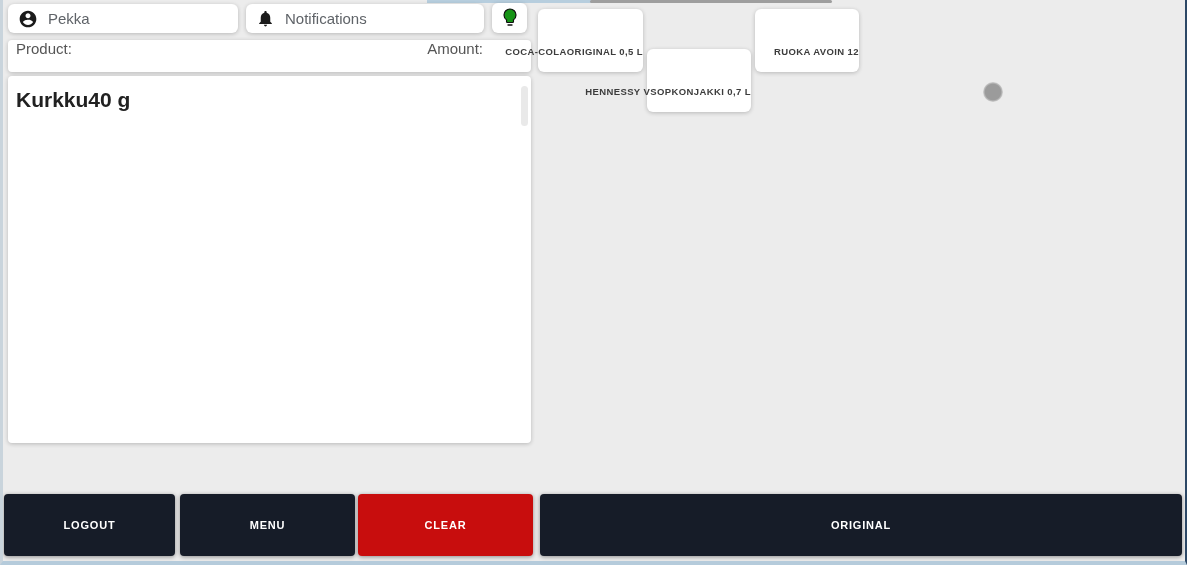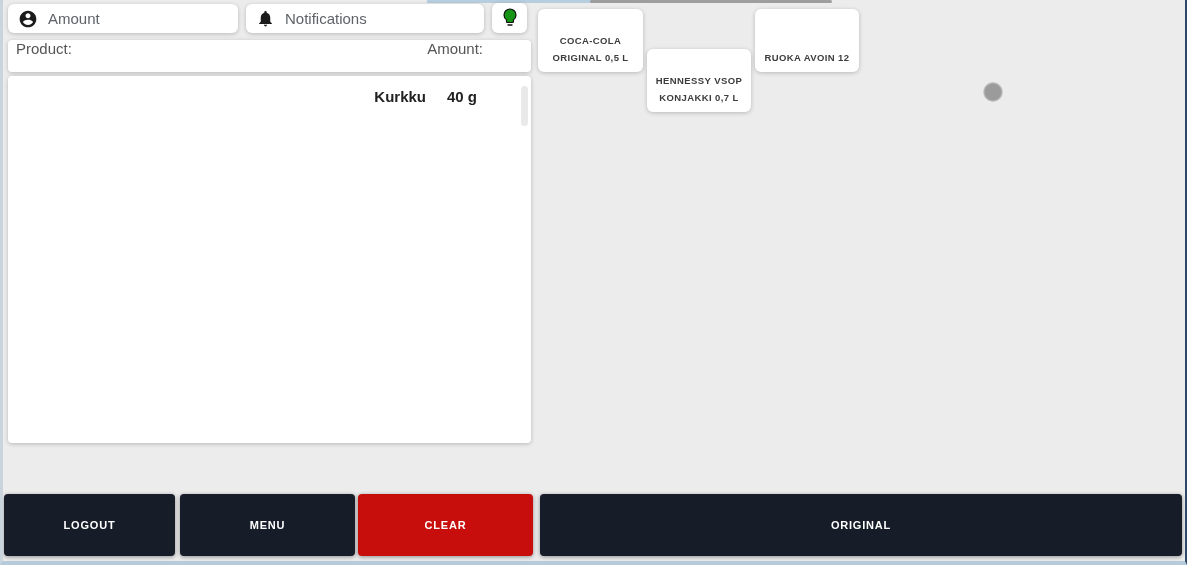--- a/index.html
+++ b/index.html
@@ -42,23 +42,23 @@
     left: 5px; top: 40px; width: 523px; height: 32px;
     border-radius: 4px;
     display: flex; align-items: center; justify-content: space-between;
     padding: 0 48px 16px 8px;
     color: #555555; font-size: 15px;
   }
 
   
   .list-card { left: 5px; top: 76px; width: 523px; height: 367px; border-radius: 4px; }
   .order-row {
-    display: flex; justify-content: flex-end;
+    display: flex; justify-content: flex-start;
     padding: 12px 54px 12px 8px;
-    font-size: 15px; font-weight: bold; color: #212121; gap: 21px;
+    font-size: 21px; font-weight: bold; color: #212121;
   }
   .list-scrollbar {
     position: absolute; top: 10px; right: 3px;
     width: 7px; height: 40px; border-radius: 4px;
     background: #e9e9e9;
   }
 
   
   .banner {
     position: absolute; left: 5px; top: 451px; width: 523px; height: 32px;
@@ -66,22 +66,22 @@
     box-shadow: 0 1px 3px rgba(0,0,0,0.25);
     display: flex; align-items: center; padding-left: 14px;
     color: #ffffff; font-size: 15px; font-weight: bold;
   }
 
   
   .product-card {
     position: absolute; top: 9px; height: 63px;
     background: #ffffff; border-radius: 6px;
     box-shadow: 0 1px 4px rgba(0,0,0,0.22);
-    display: flex; flex-direction: column; justify-content: flex-end;
-    padding-bottom: 6px; cursor: pointer;
+    display: flex; flex-direction: row; justify-content: flex-end;
+    padding-bottom: 12px; cursor: pointer; align-items: flex-end;
   }
   .product-card .pline {
     display: block; text-align: center;
     font-size: 9.5px; font-weight: bold; letter-spacing: 0.4px;
     color: #3c3c3c; line-height: 17px; white-space: nowrap;
   }
   .pc-0 { left: 535px; width: 105px; }
   .pc-1 { left: 644px; width: 104px; margin-top: 40px; }
   .pc-2 { left: 752px; width: 104px; }
 
@@ -114,21 +114,21 @@
 
   <div class="strip strip-blue"></div>
   <div class="strip strip-gray"></div>
 
   <div class="card topcard user-card">
     <span style="display:flex">
       <svg width="20" height="20" viewBox="0 0 24 24" fill="#1b1b1b">
         <path d="M12 2C6.48 2 2 6.48 2 12s4.48 10 10 10 10-4.48 10-10S17.52 2 12 2zm0 3c1.66 0 3 1.34 3 3s-1.34 3-3 3-3-1.34-3-3 1.34-3 3-3zm0 14.2c-2.5 0-4.71-1.28-6-3.22.03-1.99 4-3.08 6-3.08 1.99 0 5.97 1.09 6 3.08-1.29 1.94-3.5 3.22-6 3.22z"></path>
       </svg>
     </span>
-    <span class="label">Amount</span>
+    <span class="label">Pekka</span>
   </div>
 
   <div class="card topcard notif-card">
     <span style="display:flex">
       <svg width="19" height="19" viewBox="0 0 24 24" fill="#1b1b1b">
         <path d="M12 22c1.1 0 2-.9 2-2h-4c0 1.1.9 2 2 2zm6-6v-5c0-3.07-1.63-5.64-4.5-6.32V4c0-.83-.67-1.5-1.5-1.5s-1.5.67-1.5 1.5v.68C7.64 5.36 6 7.92 6 11v5l-2 2v1h16v-1l-2-2z"></path>
       </svg>
     </span>
     <span class="label">Notifications</span>
   </div>

